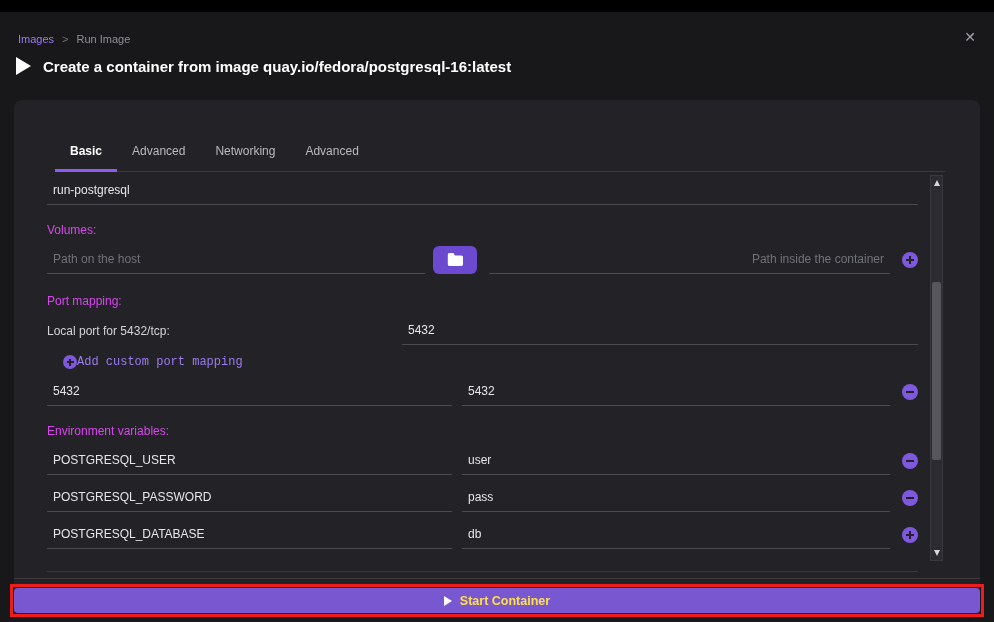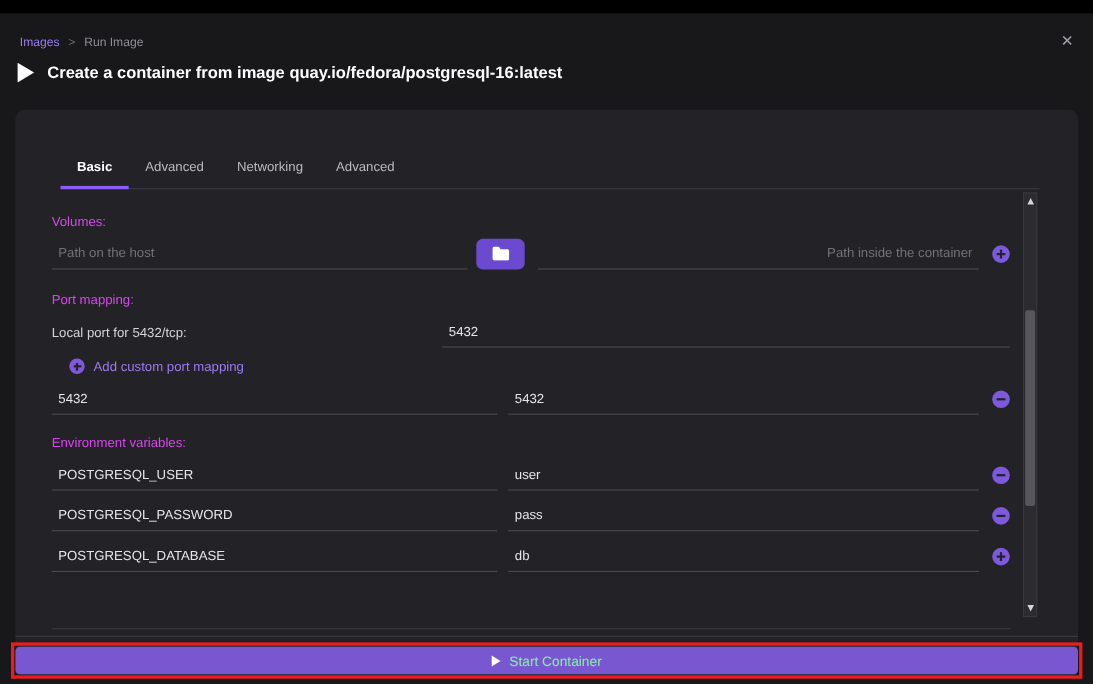--- a/index.html
+++ b/index.html
@@ -44,21 +44,21 @@
   .row { display:flex; align-items:center; margin-top:8px; }
 
   .vol-host { flex:0 0 378px; }
   .folder-btn { flex:0 0 44px; height:28px; margin-left:8px; background:#6b4ad0; border:none; border-radius:6px;
     display:flex; align-items:center; justify-content:center; cursor:pointer; }
   .vol-container { flex:1; margin-left:12px;text-align:right; }
 
   .inline-label { font-size:12px; color:#d4d4d8; flex:0 0 355px; }
   .local-port-input { flex:1; }
 
-  .add-custom-row { display:flex; align-items:center; gap:8px; margin:10px 0 0 16px; cursor:pointer; }
+  .add-custom-row { display:flex; align-items:center; gap:0; margin:10px 0 0 16px; cursor:pointer;font-family:Liberation Mono, monospace; }
   .add-custom-label { font-size:12px; color:#9b7bf0; }
 
   .col-a { flex:0 0 405px; }
   .col-b { flex:1; margin-left:10px; }
 
   .circle-icon { width:16px; height:16px; border-radius:50%; background:#7e59dd; position:relative; flex:0 0 16px;
     margin-left:12px; cursor:pointer; }
   .circle-icon::before { content:""; position:absolute; left:4px; right:4px; top:7px; height:2px; background:#232327; }
   .circle-icon.add::after { content:""; position:absolute; top:4px; bottom:4px; left:7px; width:2px; background:#232327; }
   .circle-icon.small { width:14px; height:14px; flex:0 0 14px; margin-left:0; }
@@ -73,21 +73,21 @@
   .sb-up { top:4px; border-bottom:6px solid #d6d6da; }
   .sb-down { bottom:4px; border-top:6px solid #d6d6da; }
   .sb-thumb { position:absolute; left:1px; width:9px; top:106px; height:178px; background:#56565c; border-radius:2px; cursor:grab; }
 
   
   .annotation-rect { position:absolute; left:10px; top:584px; width:974px; height:33px; border:3px solid #ee1d1d; pointer-events:none; }
   .footer-divider { position:absolute; left:14px; right:14px; top:578px; border-top:1px solid #3a3a40; }
   .start-btn { position:absolute; left:14px; top:588px; width:966px; height:25px; background:#7957d0; border:none; border-radius:4px;
     display:flex; align-items:center; justify-content:center; gap:8px; cursor:pointer; }
   .play-icon-small { width:0; height:0; border-left:8px solid #fff; border-top:5px solid transparent; border-bottom:5px solid transparent; }
-  .start-label { color:#86efac; font-size:12.5px; font-weight:400; font-family:inherit; }
+  .start-label { color:#fde047; font-size:12.5px; font-weight:700; font-family:inherit; }
 </style>
 </head>
 <body>
 
 <div class="screen">
   <div class="top-strip"></div>
 
   <div class="breadcrumb">
     <span class="bc-parent">Images</span>
     <span class="bc-sep">&gt;</span>
@@ -102,20 +102,23 @@
 
   <div class="panel">
     <div class="tabs-bar">
       <div class="tab active">Basic</div>
       <div class="tab">Advanced</div>
       <div class="tab">Networking</div>
       <div class="tab">Advanced</div>
     </div>
 
     <div class="content">
+      <div class="row" style="margin-top:0;">
+        <input class="field-input" type="text" value="run-postgresql" style="">
+      </div>
 
       <div class="section-label">Volumes:</div>
       <div class="row">
         <input class="field-input vol-host" type="text" placeholder="Path on the host" style="">
         <button class="folder-btn">
           <span style="display:flex;">
             <svg width="16" height="13" viewBox="0 0 20 16">
                 <path fill="#ffffff" d="M1 2a2 2 0 0 1 2-2h5l2 3h8a2 2 0 0 1 2 2v9a2 2 0 0 1-2 2H3a2 2 0 0 1-2-2z"></path>
               </svg>
           </span>

